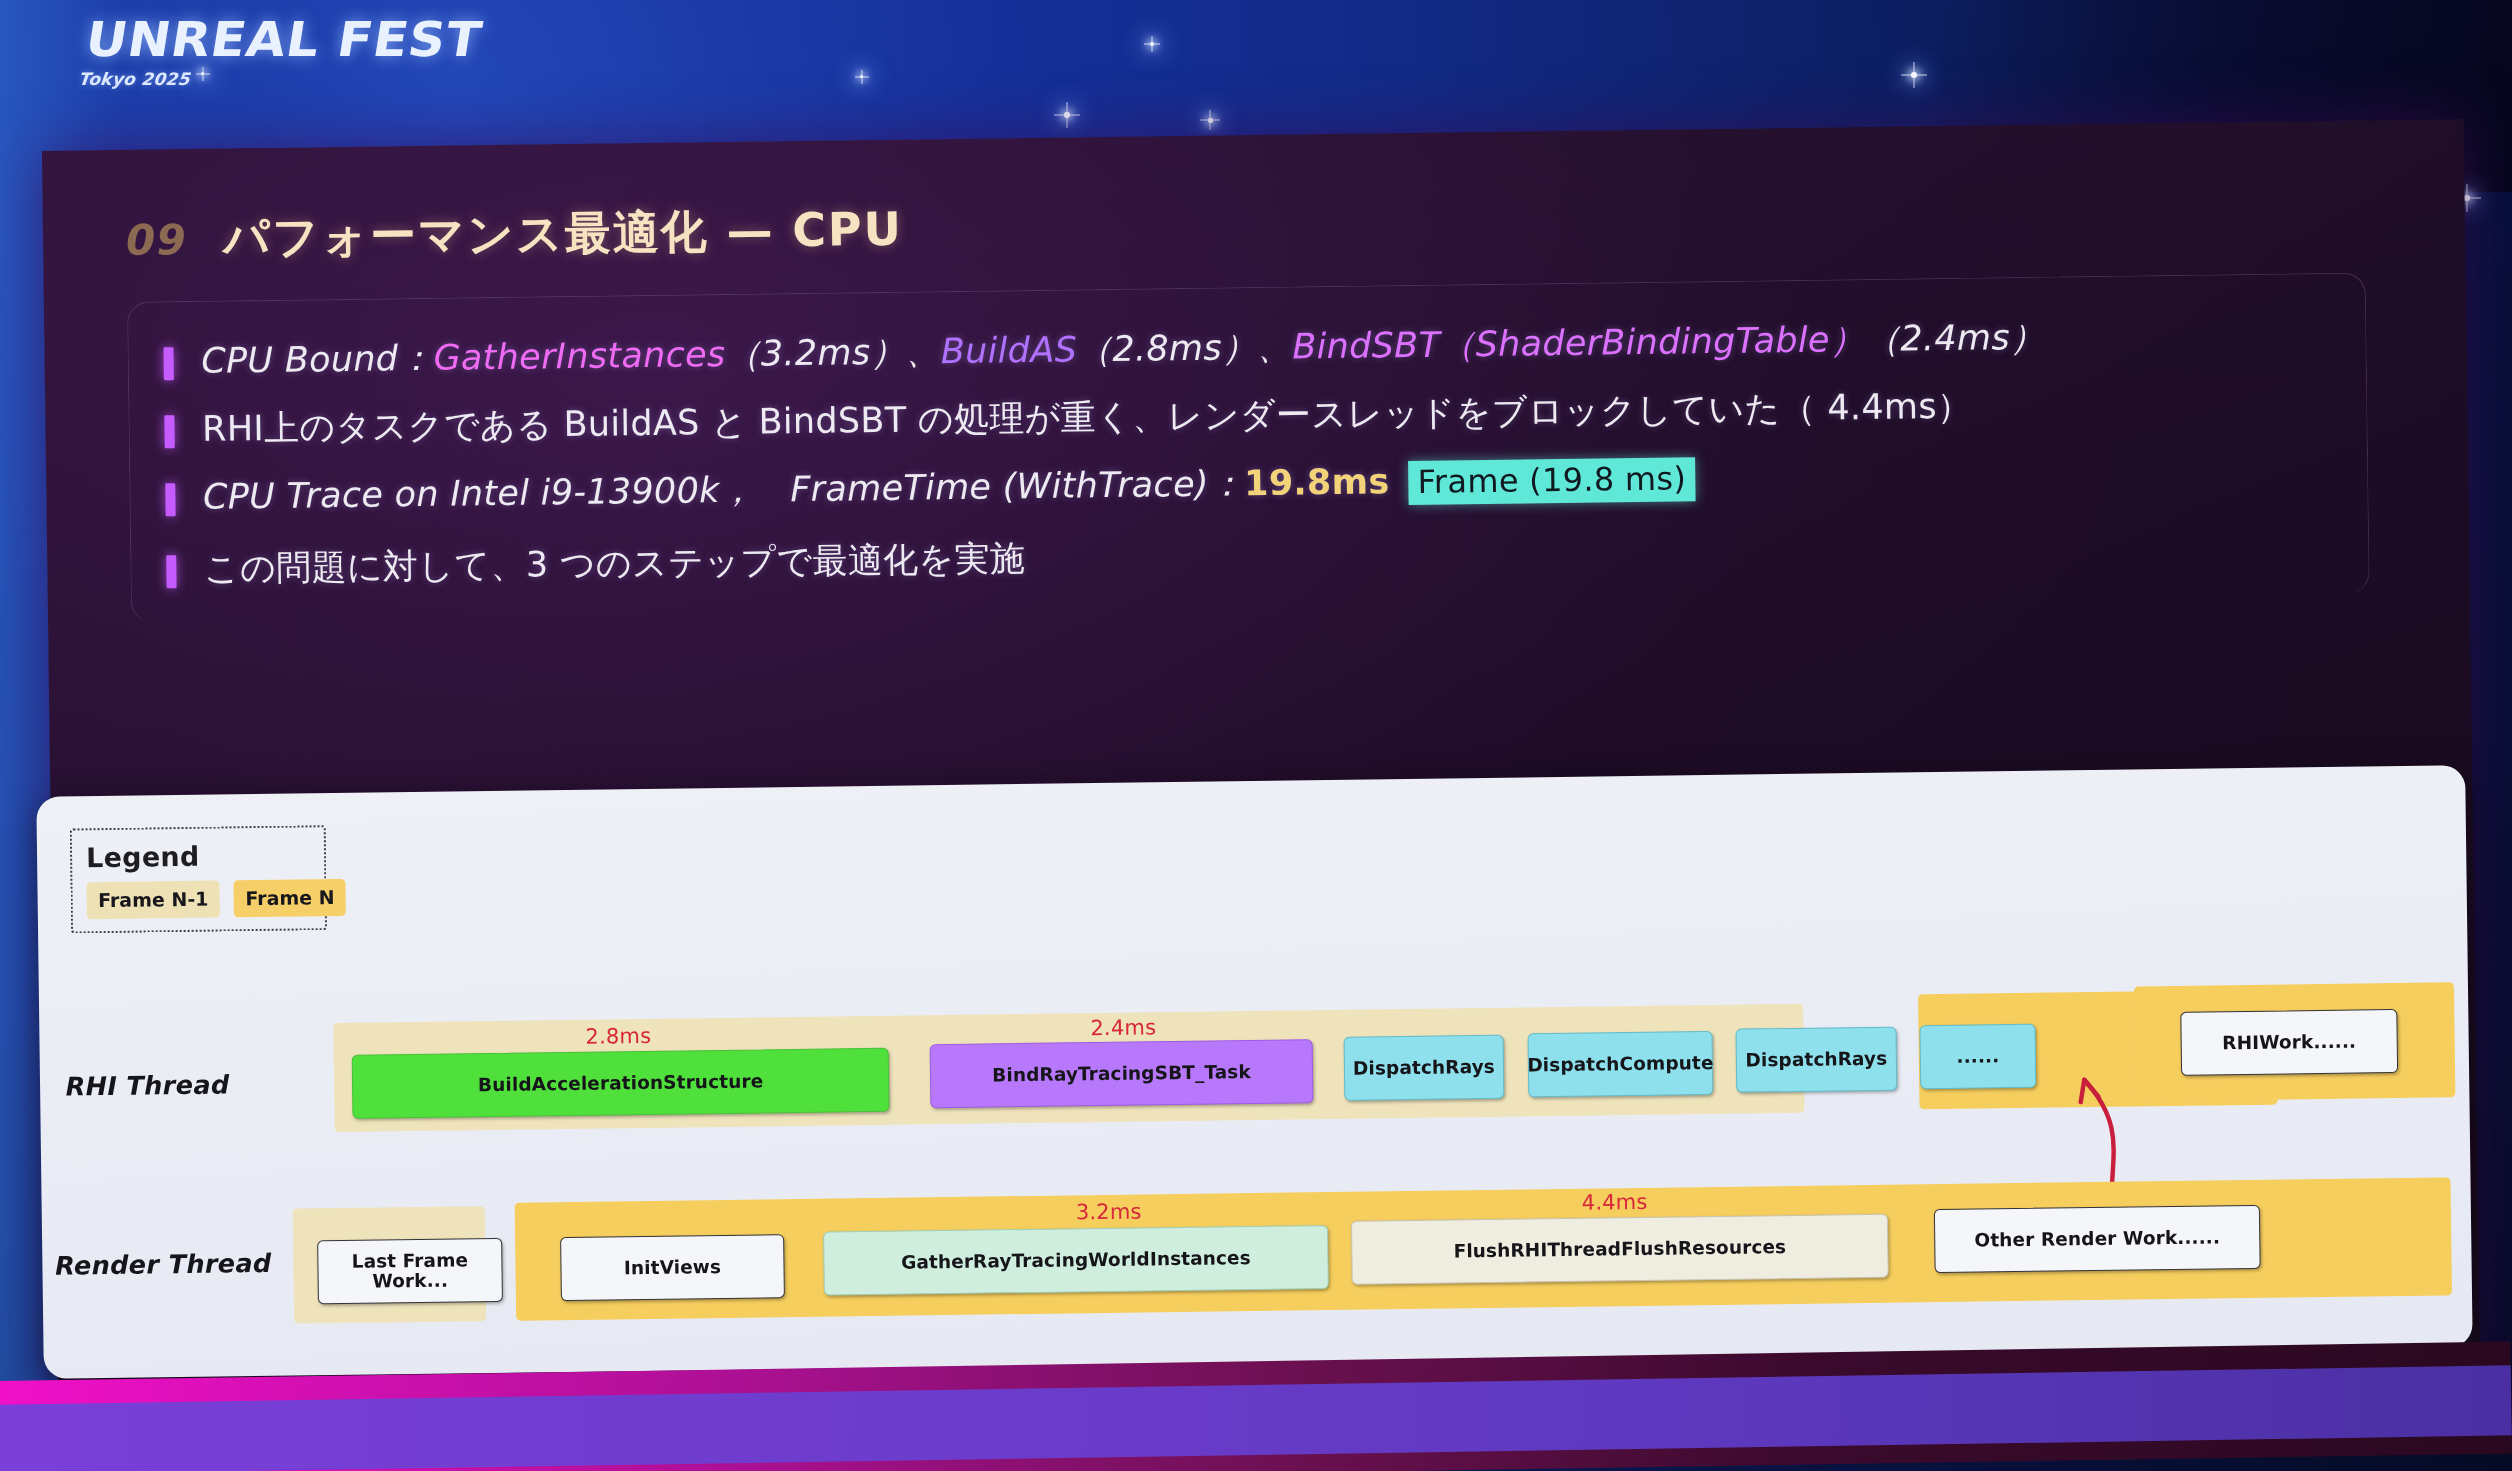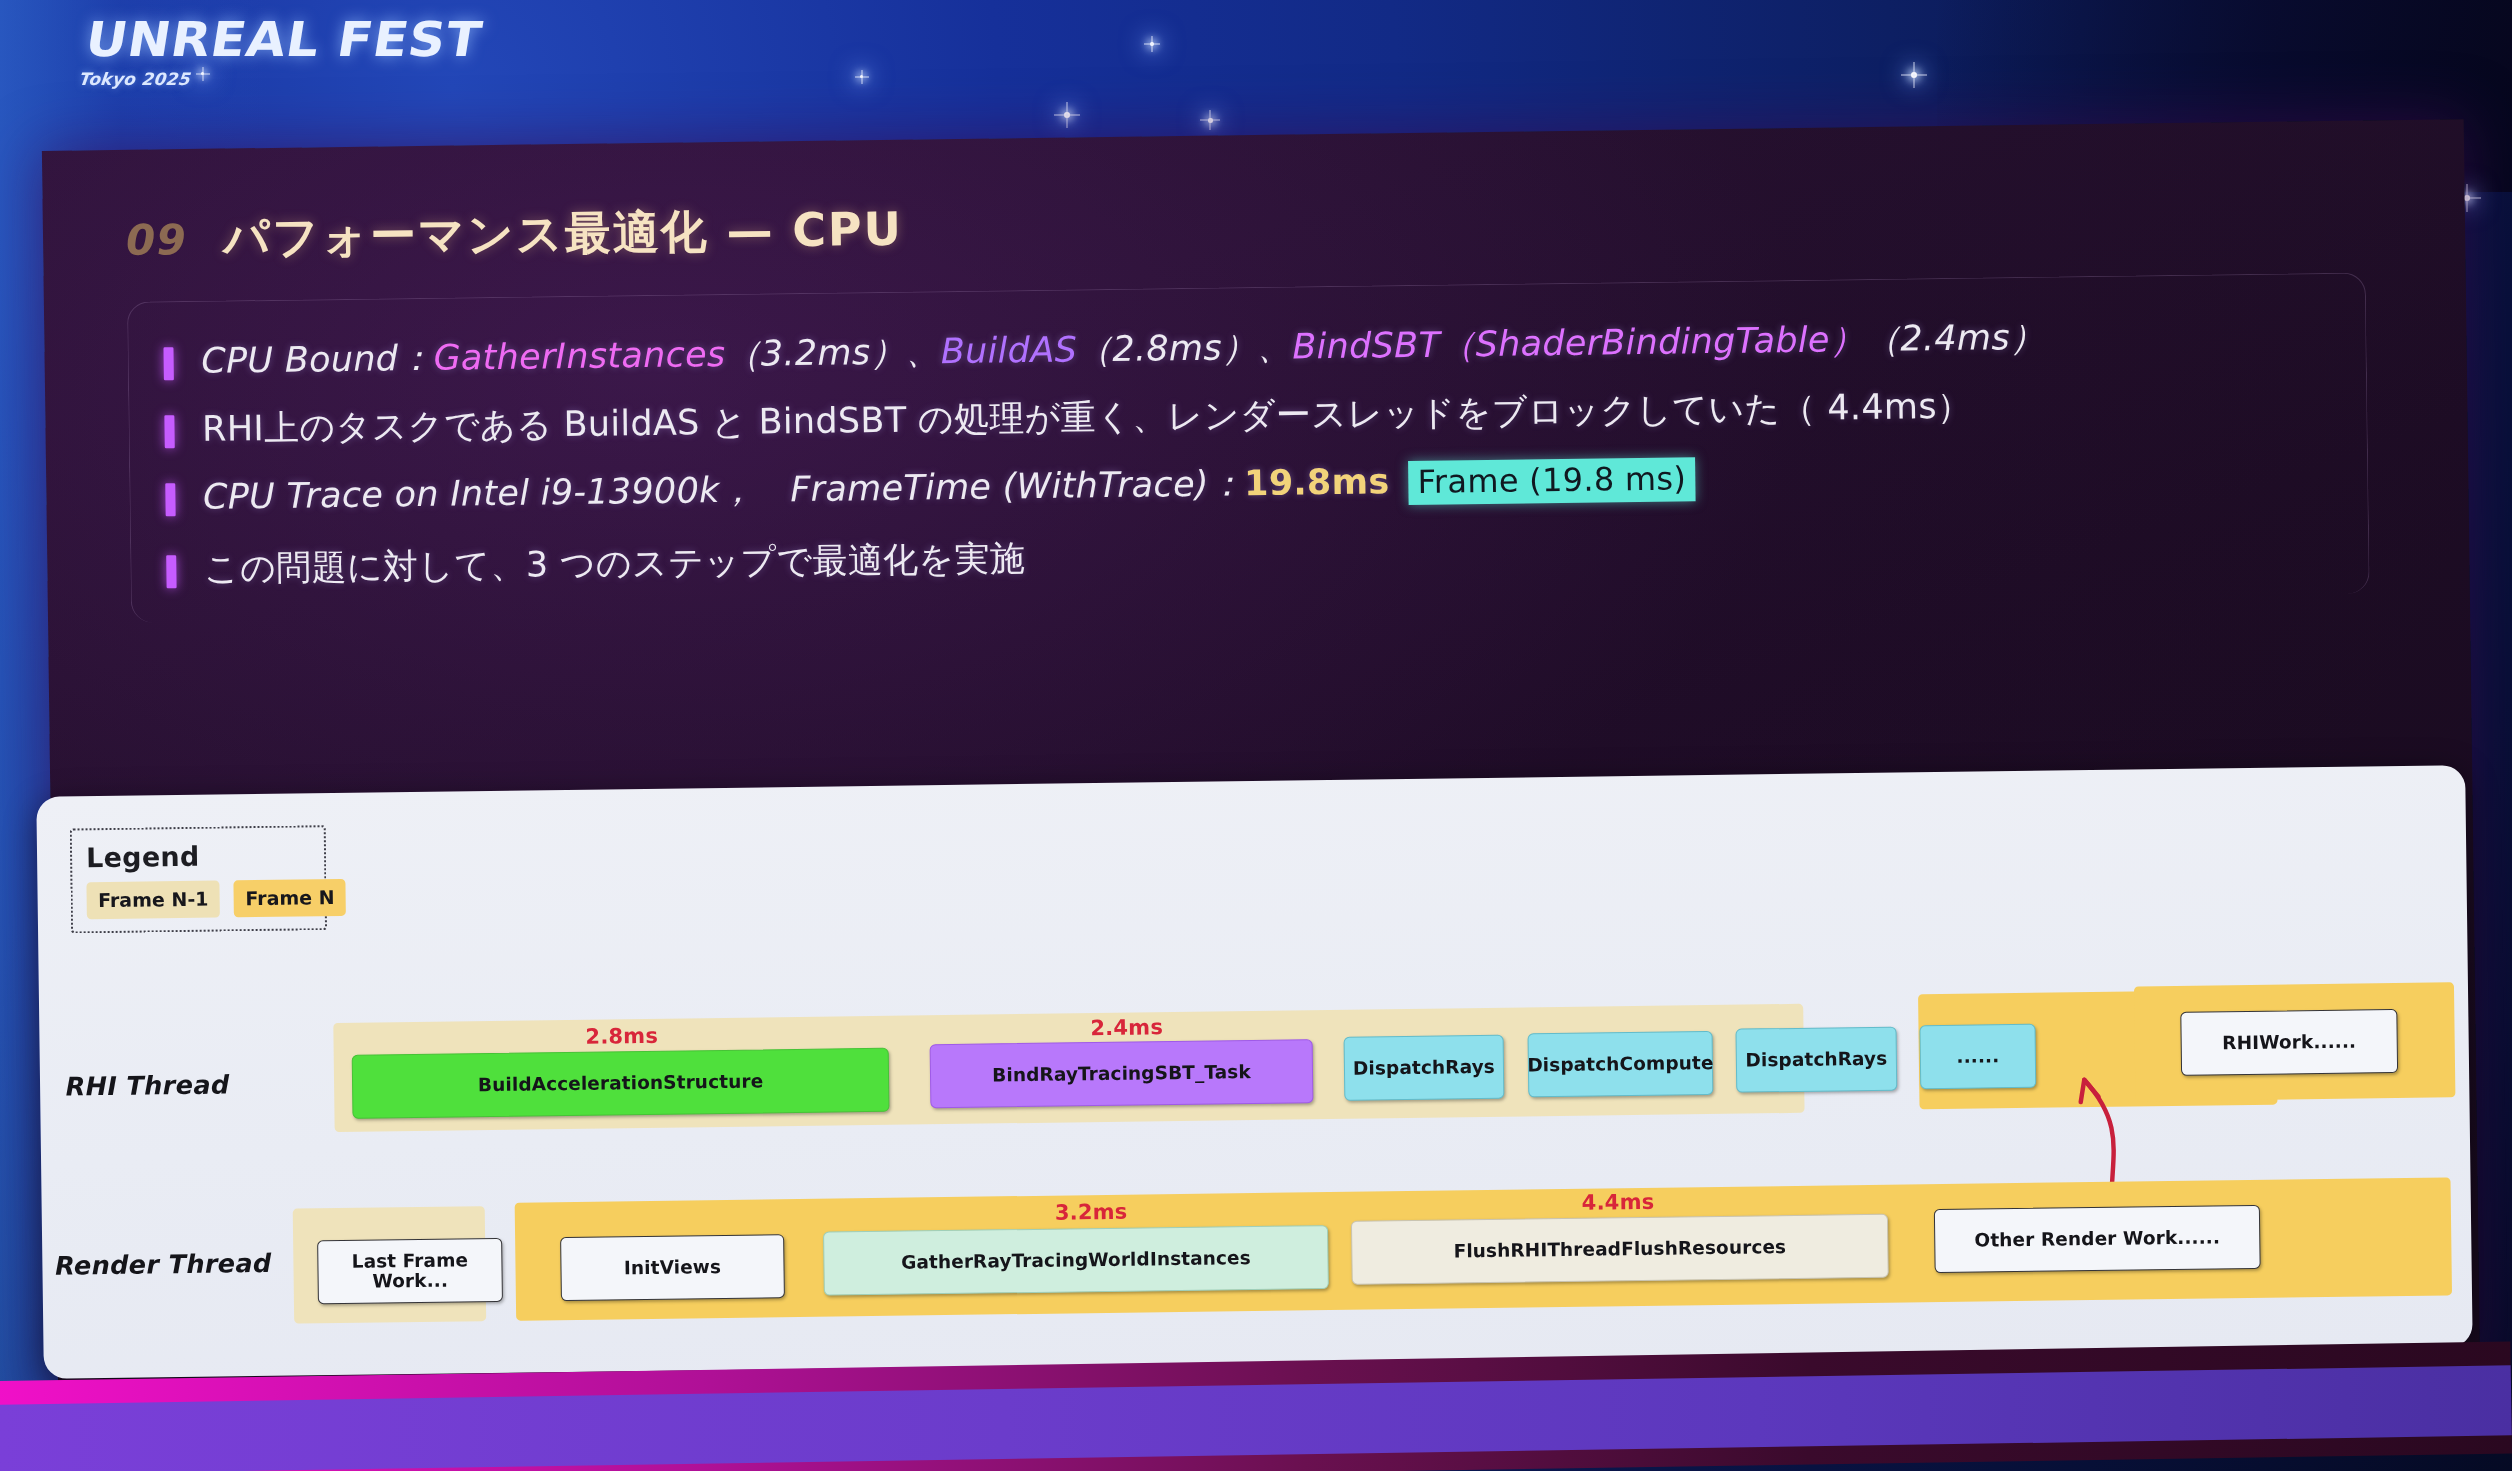--- a/index.html
+++ b/index.html
@@ -283,21 +283,21 @@
   .t-green  { background: #4fe03c; border: 1.3px solid #46c336; }
   .t-purple { background: #b878fb; border: 1.3px solid #9f5ae8; }
   .t-cyan   { background: #8ee0ec; border: 1.3px solid #62bccb; }
   .t-white  { background: #f4f6fa; border: 1.9px solid #343438; }
   .t-cream  { background: #efece0; border: 1.3px solid #c9c4b2; }
   .t-mint   { background: #cfeede; border: 1.3px solid #9fcfba; }
 
   .ms-label {
     position: absolute;
     font-family: "DejaVu Sans", sans-serif;
-    font-weight: 700;
+    font-weight: 400;
     font-size: 21px;
     color: #d8263a;
     letter-spacing: 0.2px;
     white-space: nowrap;
   }
 
   .wait-label {
     position: absolute;
     font-family: "DejaVu Sans", sans-serif;
     font-size: 23px;
@@ -443,21 +443,21 @@
 
     <div class="band band-cur" style="left:473px;top:412px;width:1936px;height:118px;"></div>
 
     <div class="task t-white" style="left:518px;top:447px;width:224px;height:64px;">
       <span>InitViews</span>
     </div>
 
     <div class="task t-mint" style="left:781px;top:445px;width:505px;height:64px;">
       <span>GatherRayTracingWorldInstances</span>
     </div>
-    <div class="ms-label" style="left:1013px;top:417px;">3.2ms</div>
+    <div class="ms-label" style="left:1034px;top:417px;">3.2ms</div>
 
     <div class="task t-cream" style="left:1309px;top:441px;width:537px;height:64px;">
       <span>FlushRHIThreadFlushResources</span>
     </div>
     <div class="ms-label" style="left:1540px;top:414px;">4.4ms</div>
 
     <div class="task t-white" style="left:1892px;top:437px;width:326px;height:64px;">
       <span>Other Render Work......</span>
     </div>
 

